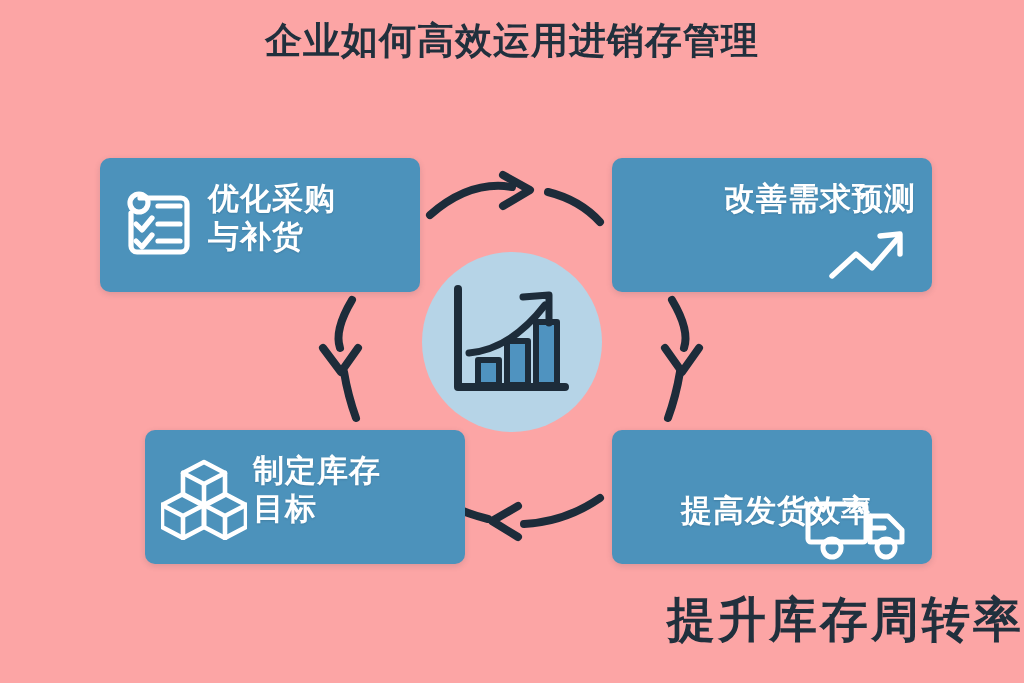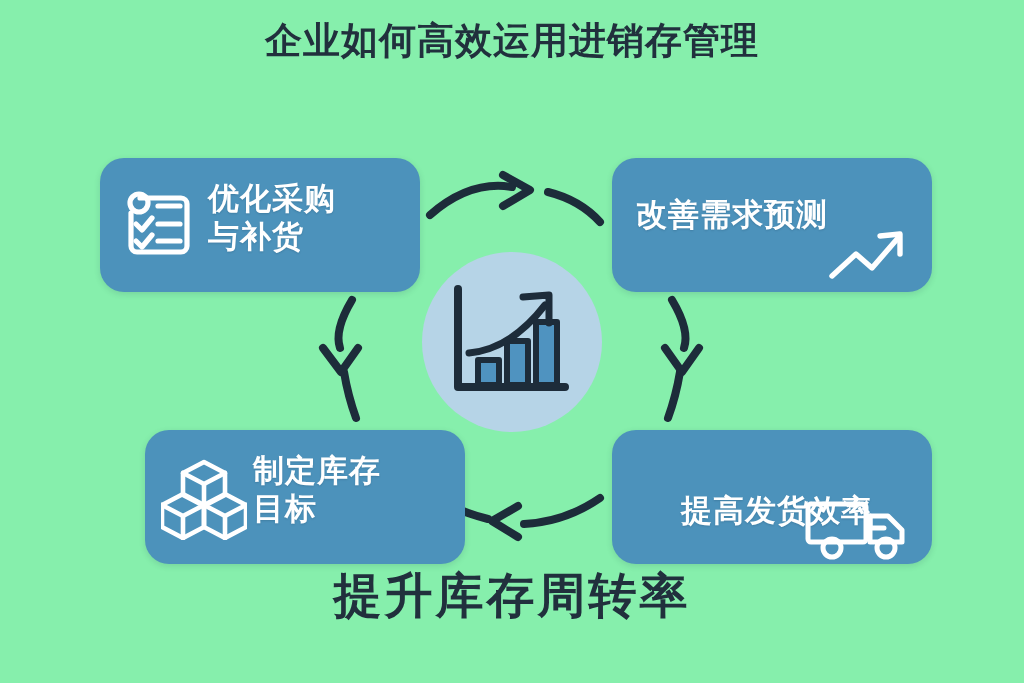--- a/index.html
+++ b/index.html
@@ -7,21 +7,21 @@
     padding: 0;
     background: #ffffff;
   }
   body {
     font-family: "Liberation Sans", "DejaVu Sans", sans-serif;
   }
   #infographic {
     position: relative;
     width: 1024px;
     height: 683px;
-    background: #86efac;
+    background: #fca5a5;
     overflow: hidden;
   }
 
   
   .title-block {
     position: absolute;
     top: 18px;
     left: 0;
     width: 1024px;
     text-align: center;
@@ -29,56 +29,56 @@
   }
   .title-line {
     font-size: 37px;
     font-weight: bold;
     color: #21303d;
     letter-spacing: 1px;
   }
   .footer-caption {
     position: absolute;
     left: 0;
-    top: 564px;
-    width: 1024px;
-    text-align: center;
+    top: 588px;
+    width: 1024px;
+    text-align: right;
     font-size: 48px;
     font-weight: bold;
     color: #21303d;
     letter-spacing: 3px;
   }
 
   
   .card {
     position: absolute;
     width: 320px;
     height: 134px;
     background: #4c92bb;
-    border-radius: 24px;
+    border-radius: 10px;
     box-shadow: 0 2px 6px rgba(20,50,70,0.14);
     box-sizing: border-box;
   }
   .card-tl { left: 100px;  top: 158px; }
   .card-tr { left: 612px;  top: 158px; }
   .card-bl { left: 100px;  top: 430px; margin-left: 45px; }
   .card-br { left: 612px;  top: 430px; }
 
   .card-label {
     position: absolute;
     color: #ffffff;
     font-size: 31px;
     font-weight: bold;
     line-height: 1.22;
     letter-spacing: 1px;
     white-space: pre-line;
     text-shadow: 0 1px 2px rgba(10,40,60,0.18);
   }
   .card-tl .card-label { left: 108px; top: 22px; text-align: left; }
-  .card-tr .card-label { left: 24px;  top: 22px; width: 280px; text-align: left; margin-top: 16px; }
+  .card-tr .card-label { left: 24px;  top: 22px; width: 280px; text-align: right; }
   .card-bl .card-label { left: 108px; top: 22px; text-align: left; }
   .card-br .card-label { left: 24px;  top: 24px; width: 282px; text-align: center; margin-top: 38px; }
 
   .card-icon {
     position: absolute;
     color: #ffffff;
   }
   .card-tl .card-icon { left: 18px; top: 26px; }
   .card-bl .card-icon { left: 16px; top: 26px; }
   .card-tr .card-icon { right: 20px; bottom: 8px; }

